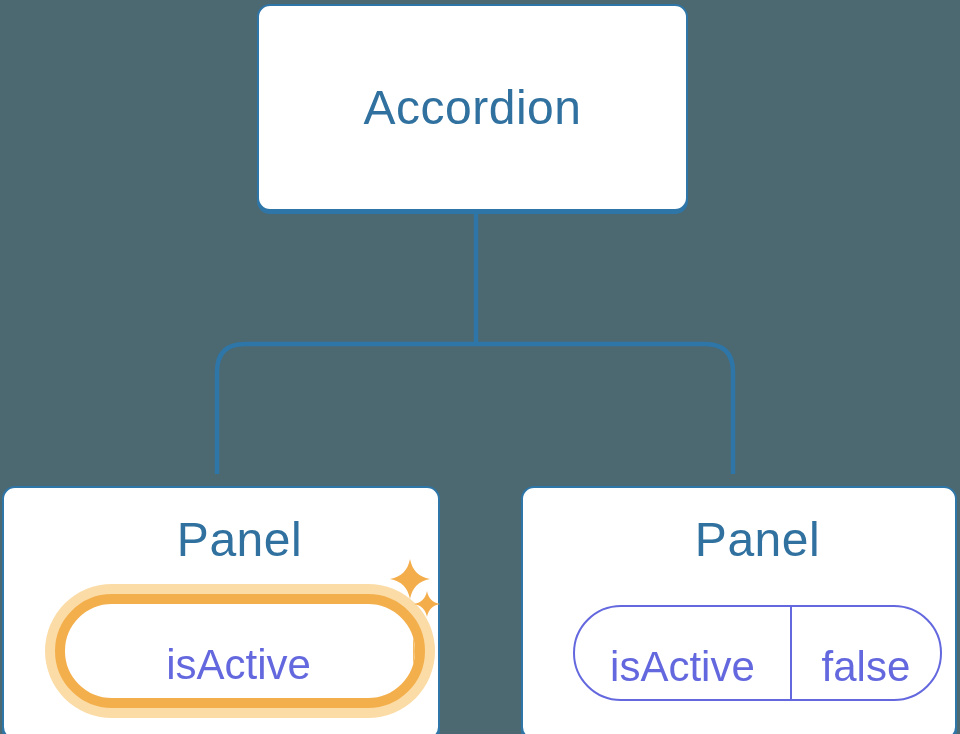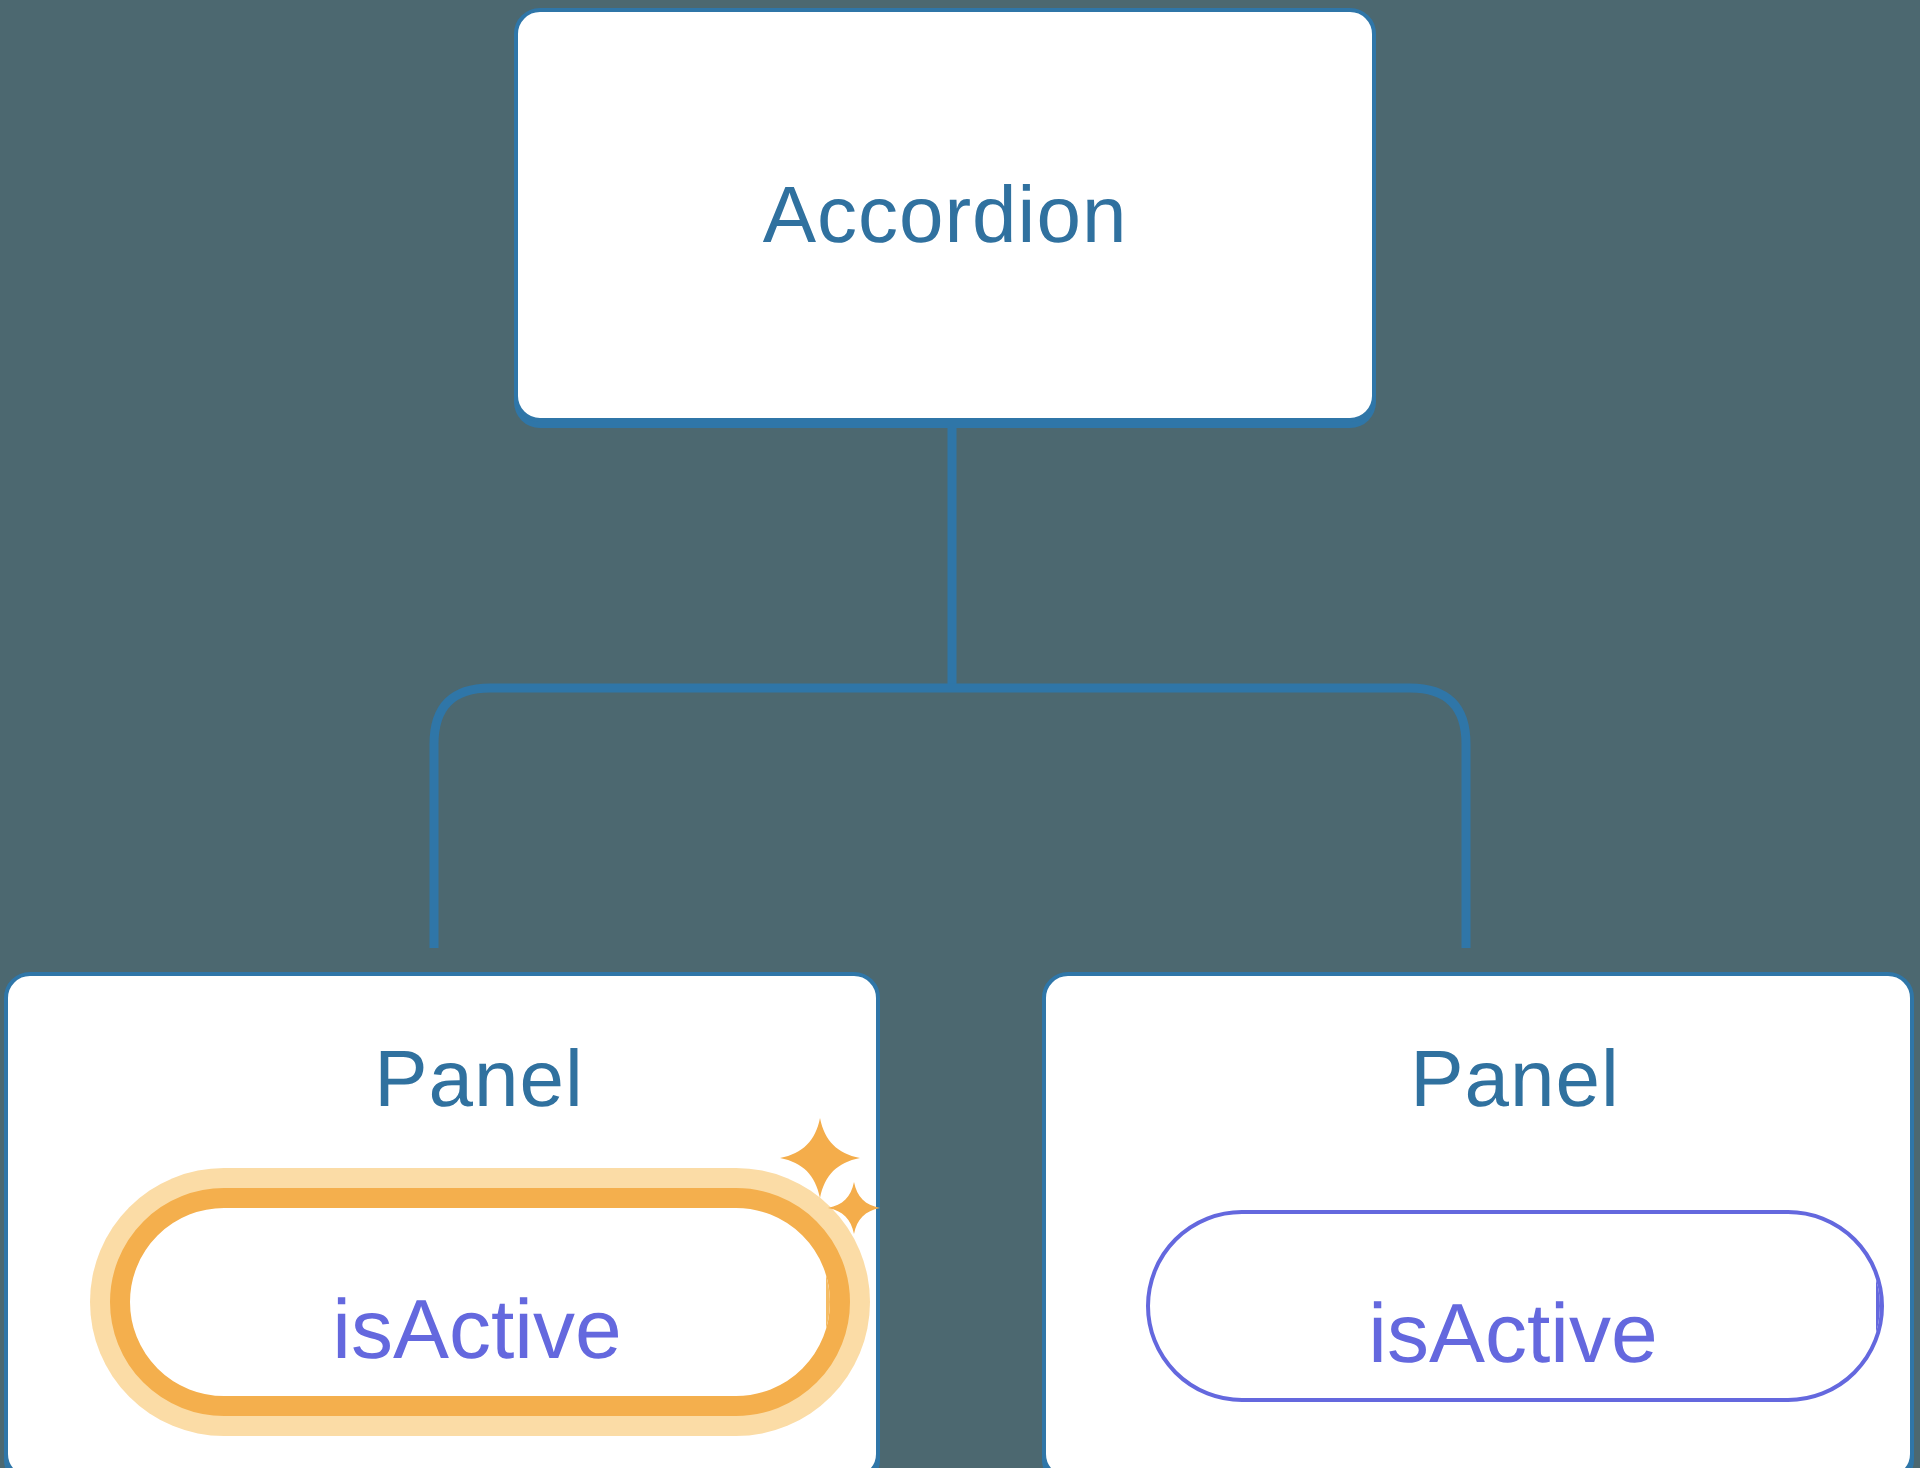--- a/index.html
+++ b/index.html
@@ -45,21 +45,21 @@
     box-shadow: 0 3px 0 var(--node-border-blue);
   }
   .root-node {
     left: 257px; top: 4px;
     width: 431px; height: 207px;
     display: flex;
     align-items: center;
     justify-content: center;
   }
   .node-title {
-    font-size: 40px;
+    font-size: 48px;
     line-height: 44px;
     font-weight: 500;
     color: var(--node-text-blue);
     letter-spacing: 0.5px;
     text-align: center;
   }
   .panel-node { width: 438px; height: 254px; top: 486px; padding-left: 37px; }
   .panel-node.left  { left: 2px; }
   .panel-node.right { left: 521px; width: 436px; }
   .panel-node .node-title { margin-top: 30px; }
@@ -149,16 +149,17 @@
         <path d="M12 0 C13.4 6.9 17.1 10.6 24 12 C17.1 13.4 13.4 17.1 12 24 C10.6 17.1 6.9 13.4 0 12 C6.9 10.6 10.6 6.9 12 0 Z"></path>
       </svg>
     </span>
   </div>
 
   <div class="node panel-node right">
     <div class="node-title">Panel</div>
     <div class="pill-plain">
       <div class="pill-key">isActive</div>
       <div class="pill-divider"></div>
+      <div class="pill-value">false</div>
     </div>
   </div>
 
 </div>
 
 </body></html>

